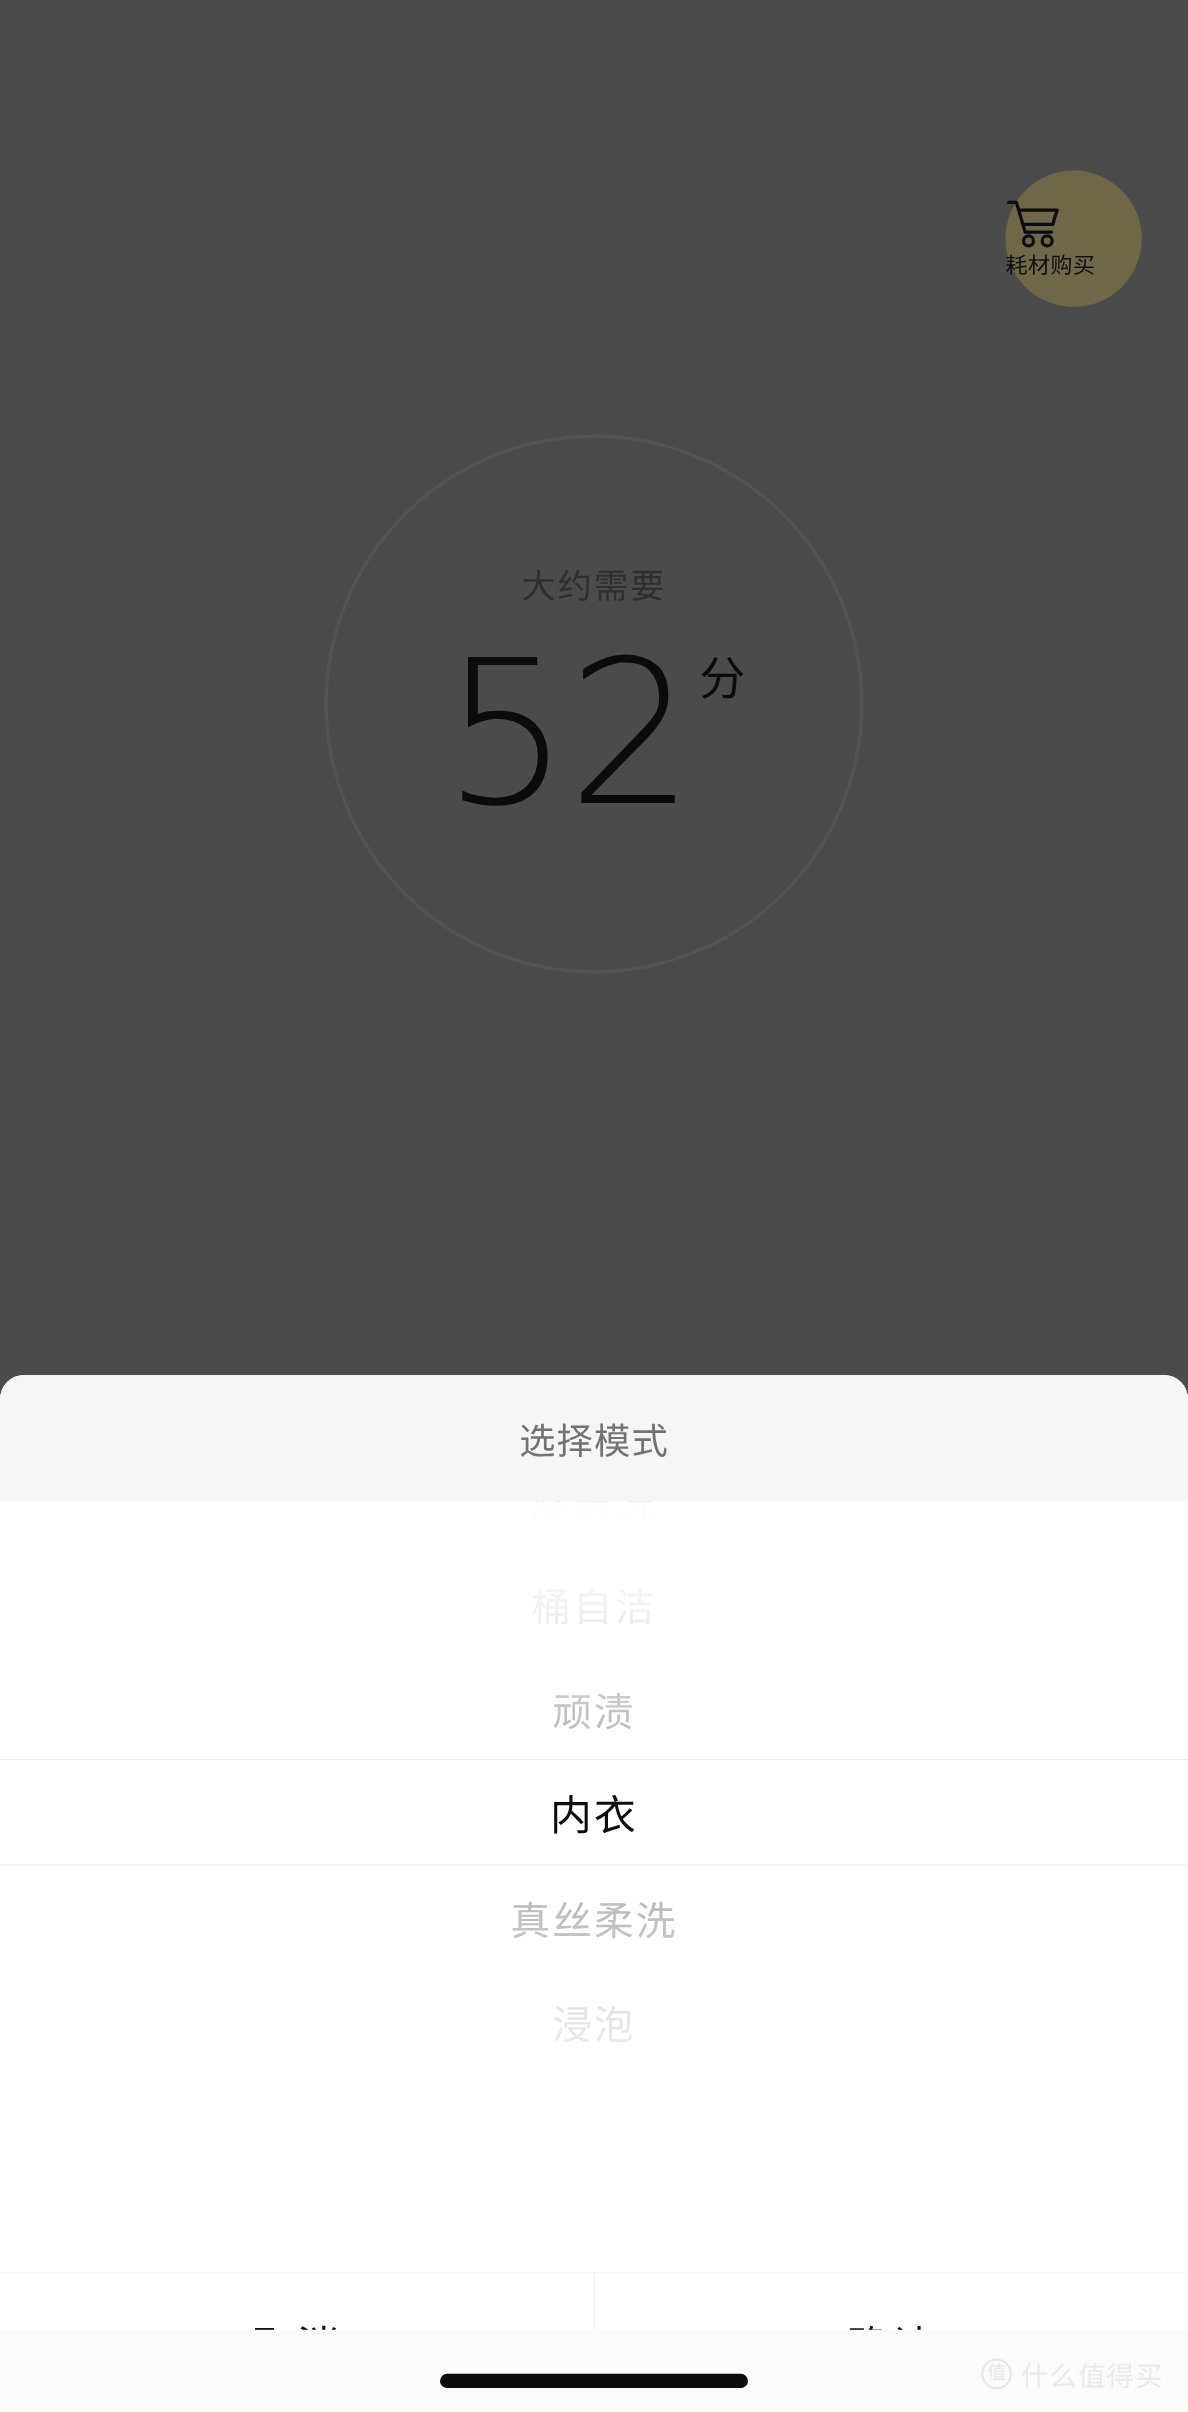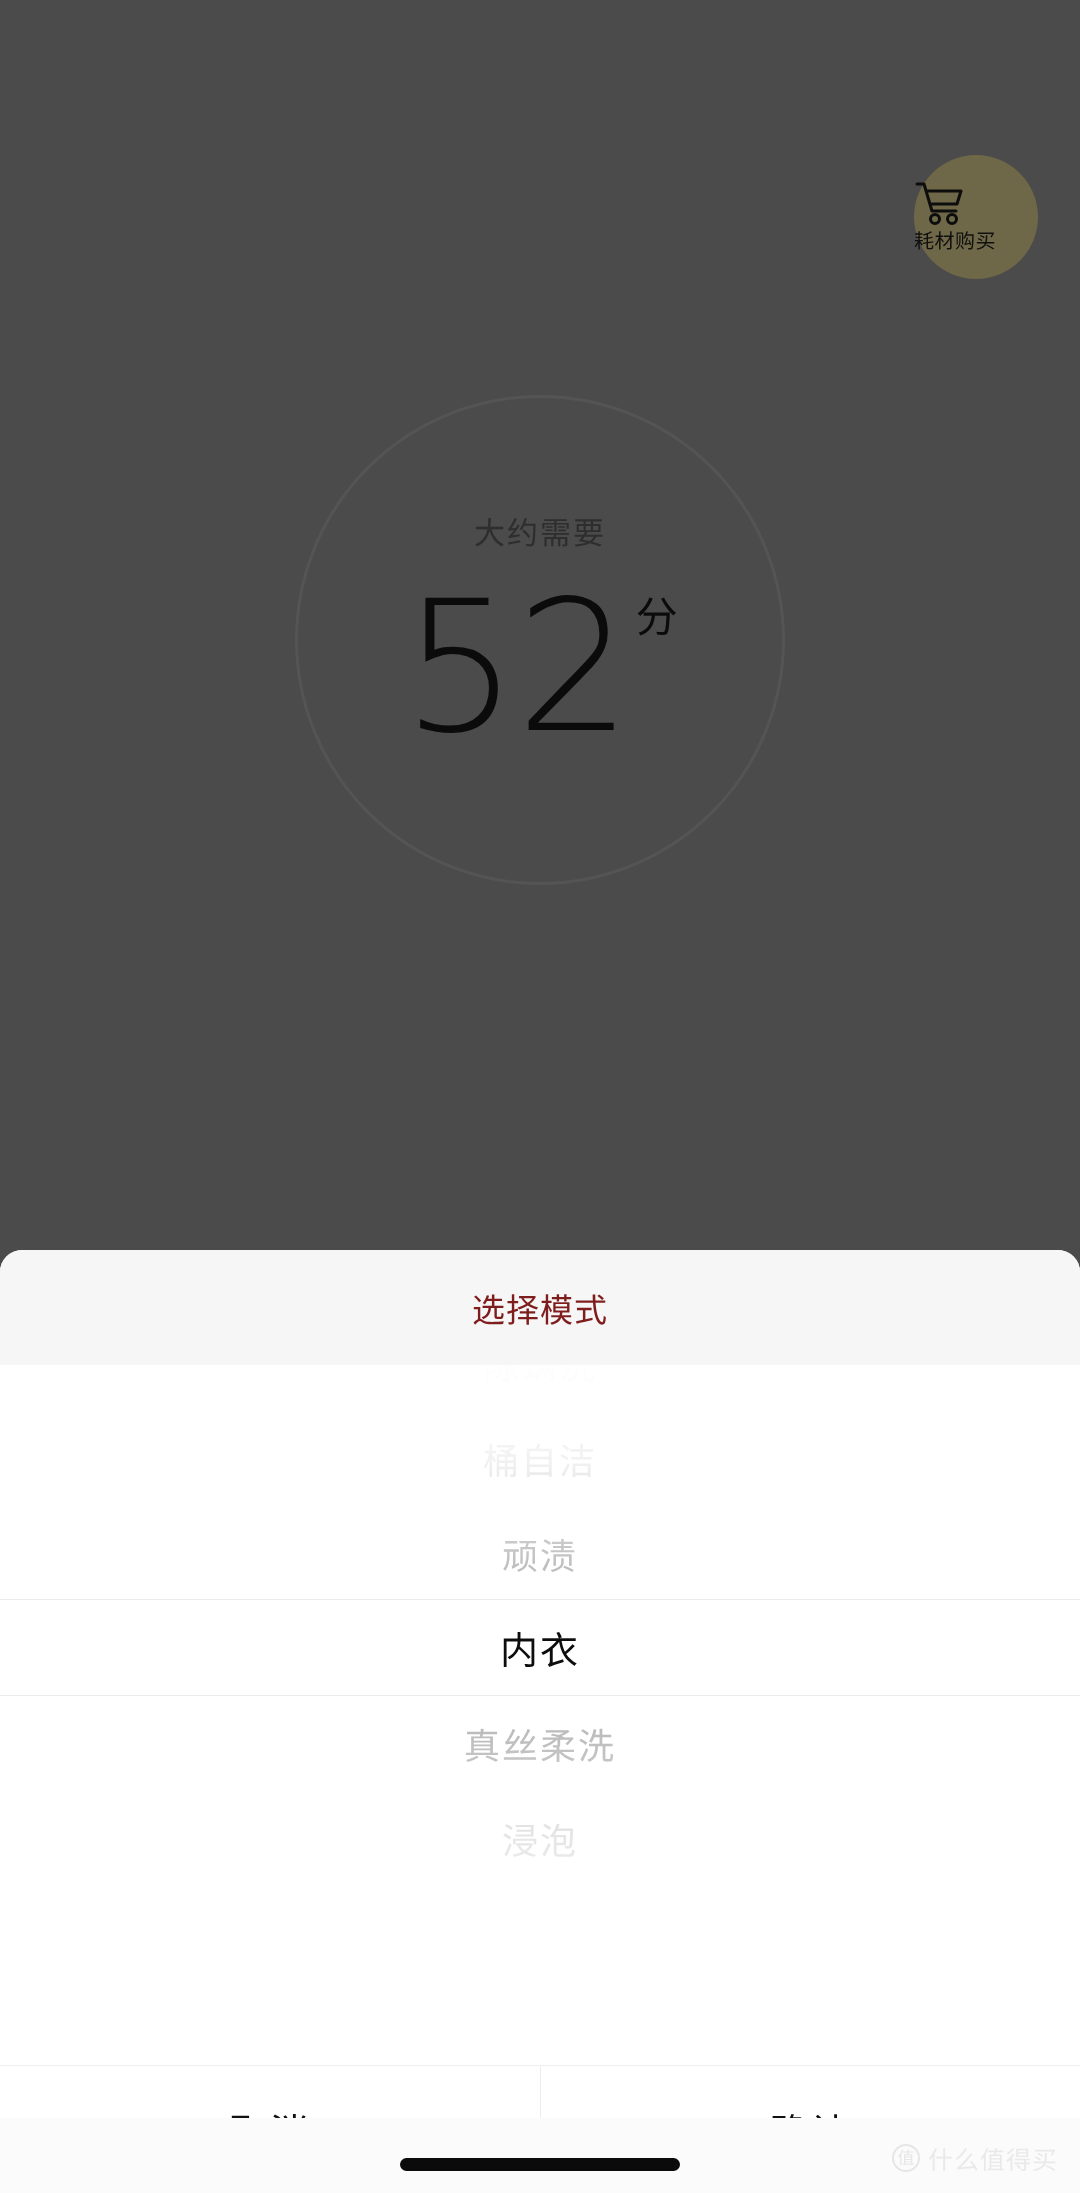--- a/index.html
+++ b/index.html
@@ -195,21 +195,21 @@
   .sheet-header {
     height: 115px;
     flex: 0 0 115px;
     background: #f6f6f6;
     display: flex;
     align-items: center;
     justify-content: center;
   }
   .sheet-header-title {
     font-size: 33px;
-    color: #7f1d1d;
+    color: #737373;
     letter-spacing: 1px;
   }
 
   
   .picker {
     position: relative;
     flex: 1 1 auto;
     background: #ffffff;
     overflow: hidden;
   }

